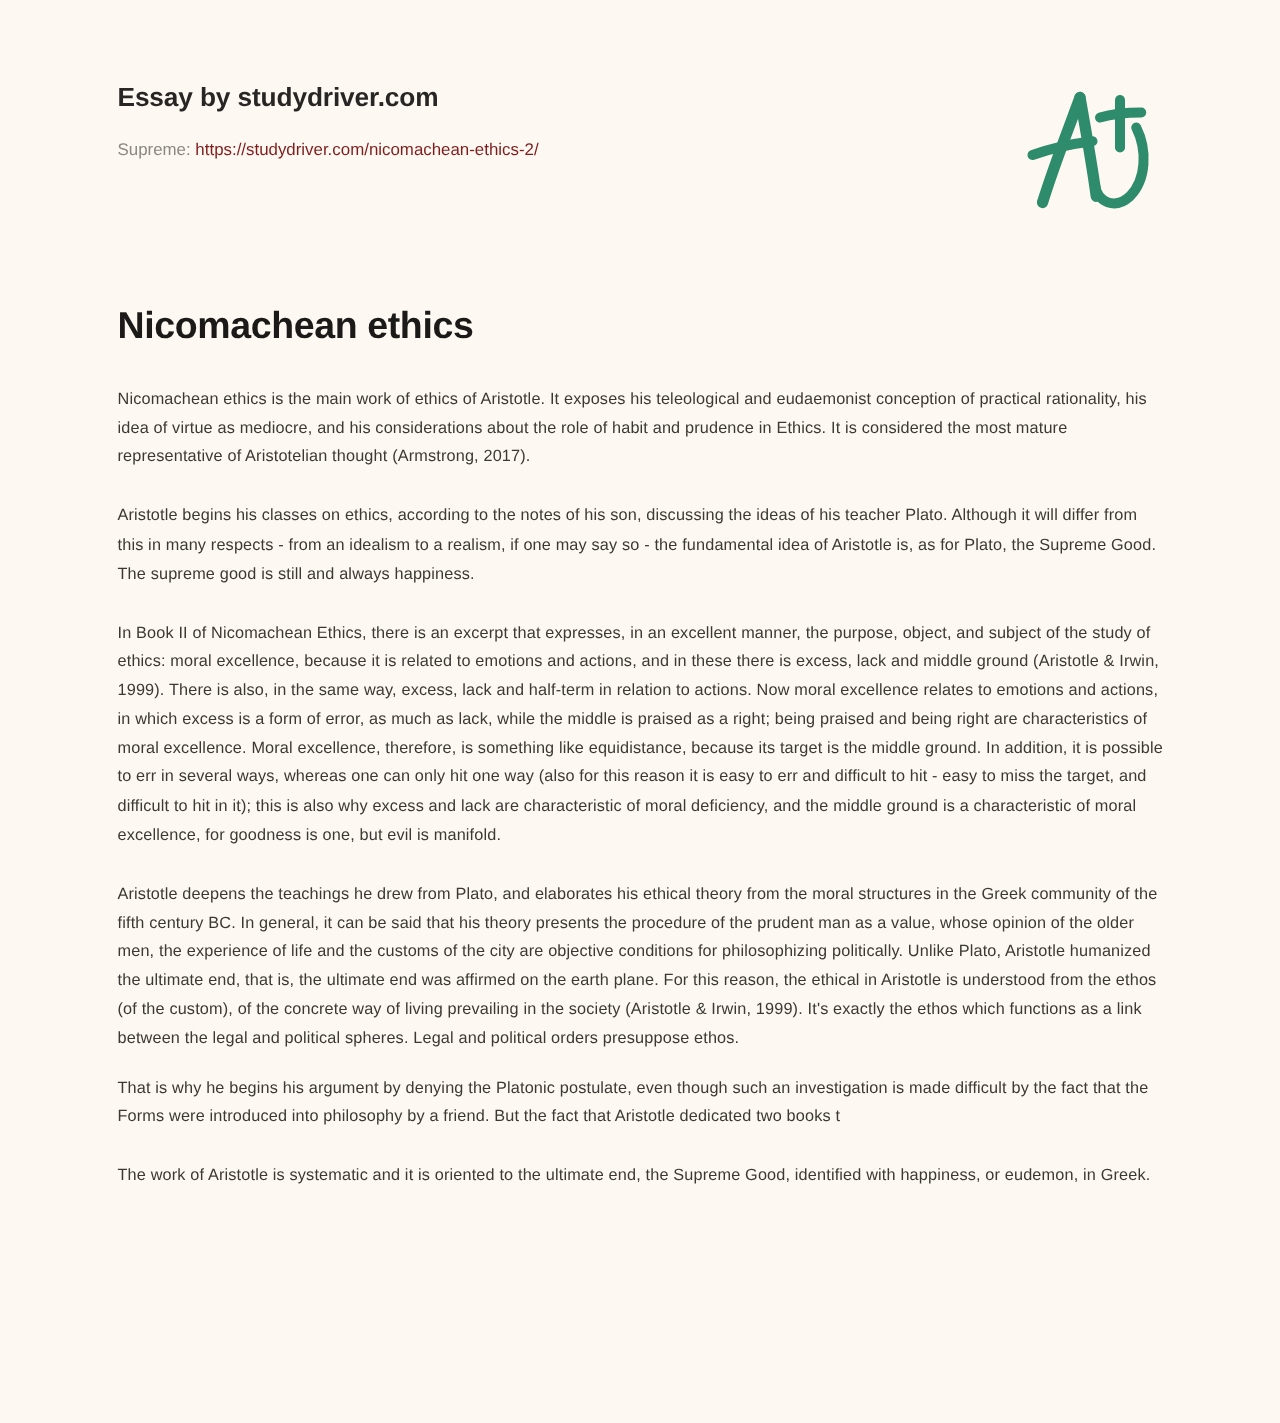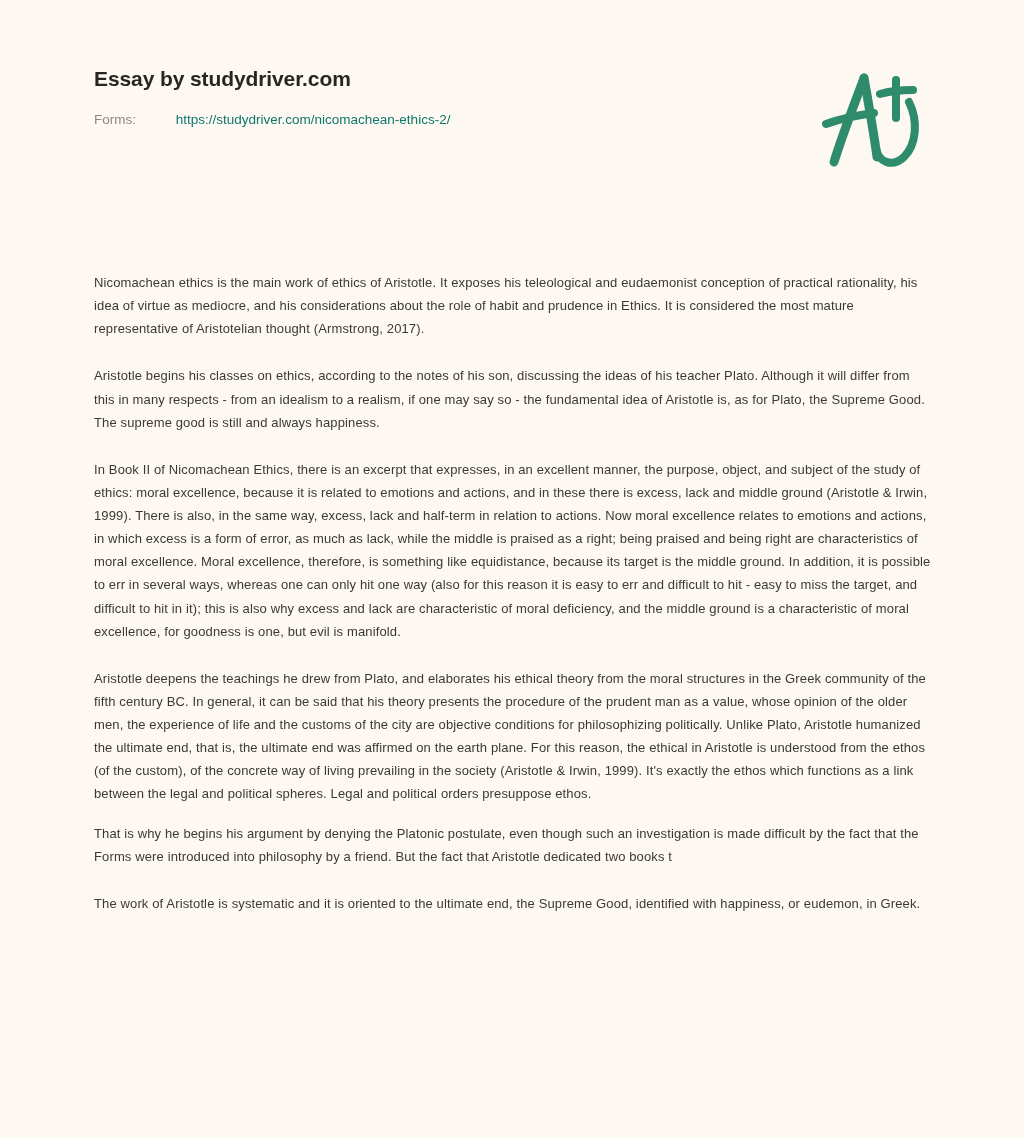--- a/index.html
+++ b/index.html
@@ -54,23 +54,22 @@
     font-size: 13.5px;
     line-height: 1.3;
     white-space: nowrap;
   }
 
   .source-label {
     color: #8B8883;
   }
 
   .source-url {
-    color: #0f766e;
+    color: #7f1d1d;
     text-decoration: none;
-    margin-left: 36px;
   }
 
   
   .logo {
     position: absolute;
     left: 812px;
     top: 62px;
     width: 120px;
     height: 115px;
   }
@@ -122,21 +121,21 @@
 <body>
 
 <div class="page">
 
   <div class="header">
 
     <div class="header-text">
       <p class="byline">Essay by studydriver.com</p>
 
       <p class="source-line">
-        <span class="source-label">Forms:</span>
+        <span class="source-label">Supreme:</span>
         <span class="source-url">https://studydriver.com/nicomachean-ethics-2/</span>
       </p>
     </div>
 
     <div class="logo">
       <svg viewBox="0 0 120 115" xmlns="http://www.w3.org/2000/svg">
         <g fill="none" stroke="#2E8B6B" stroke-linecap="round" stroke-linejoin="round">
 
           <path d="M52 16 C44 38 32 68 22 100" stroke-width="9"></path>
 
@@ -150,20 +149,21 @@
 
           <path d="M97 40 C106 58 105 82 92 95 C80 106 66 100 64 86" stroke-width="8"></path>
         </g>
       </svg>
     </div>
 
   </div>
 
   <div class="article">
 
+    <h1 class="doc-title">Nicomachean ethics</h1>
 
     <div class="body-copy">
       <p>Nicomachean ethics is the main work of ethics of Aristotle. It exposes his teleological and eudaemonist conception of practical rationality, his idea of virtue as mediocre, and his considerations about the role of habit and prudence in Ethics. It is considered the most mature representative of Aristotelian thought (Armstrong, 2017).</p>
       <p>Aristotle begins his classes on ethics, according to the notes of his son, discussing the ideas of his teacher Plato. Although it will differ from this in many respects - from an idealism to a realism, if one may say so - the fundamental idea of Aristotle is, as for Plato, the Supreme Good. The supreme good is still and always happiness.</p>
       <p>In Book II of Nicomachean Ethics, there is an excerpt that expresses, in an excellent manner, the purpose, object, and subject of the study of ethics: moral excellence, because it is related to emotions and actions, and in these there is excess, lack and middle ground (Aristotle &amp; Irwin, 1999). There is also, in the same way, excess, lack and half-term in relation to actions. Now moral excellence relates to emotions and actions, in which excess is a form of error, as much as lack, while the middle is praised as a right; being praised and being right are characteristics of moral excellence. Moral excellence, therefore, is something like equidistance, because its target is the middle ground. In addition, it is possible to err in several ways, whereas one can only hit one way (also for this reason it is easy to err and difficult to hit - easy to miss the target, and difficult to hit in it); this is also why excess and lack are characteristic of moral deficiency, and the middle ground is a characteristic of moral excellence, for goodness is one, but evil is manifold.</p>
       <p class="tight">Aristotle deepens the teachings he drew from Plato, and elaborates his ethical theory from the moral structures in the Greek community of the fifth century BC. In general, it can be said that his theory presents the procedure of the prudent man as a value, whose opinion of the older men, the experience of life and the customs of the city are objective conditions for philosophizing politically. Unlike Plato, Aristotle humanized the ultimate end, that is, the ultimate end was affirmed on the earth plane. For this reason, the ethical in Aristotle is understood from the ethos (of the custom), of the concrete way of living prevailing in the society (Aristotle &amp; Irwin, 1999). It's exactly the ethos which functions as a link between the legal and political spheres. Legal and political orders presuppose ethos.</p>
       <p>That is why he begins his argument by denying the Platonic postulate, even though such an investigation is made difficult by the fact that the Forms were introduced into philosophy by a friend. But the fact that Aristotle dedicated two books t</p>
       <p>The work of Aristotle is systematic and it is oriented to the ultimate end, the Supreme Good, identified with happiness, or eudemon, in Greek.</p>
     </div>
 

